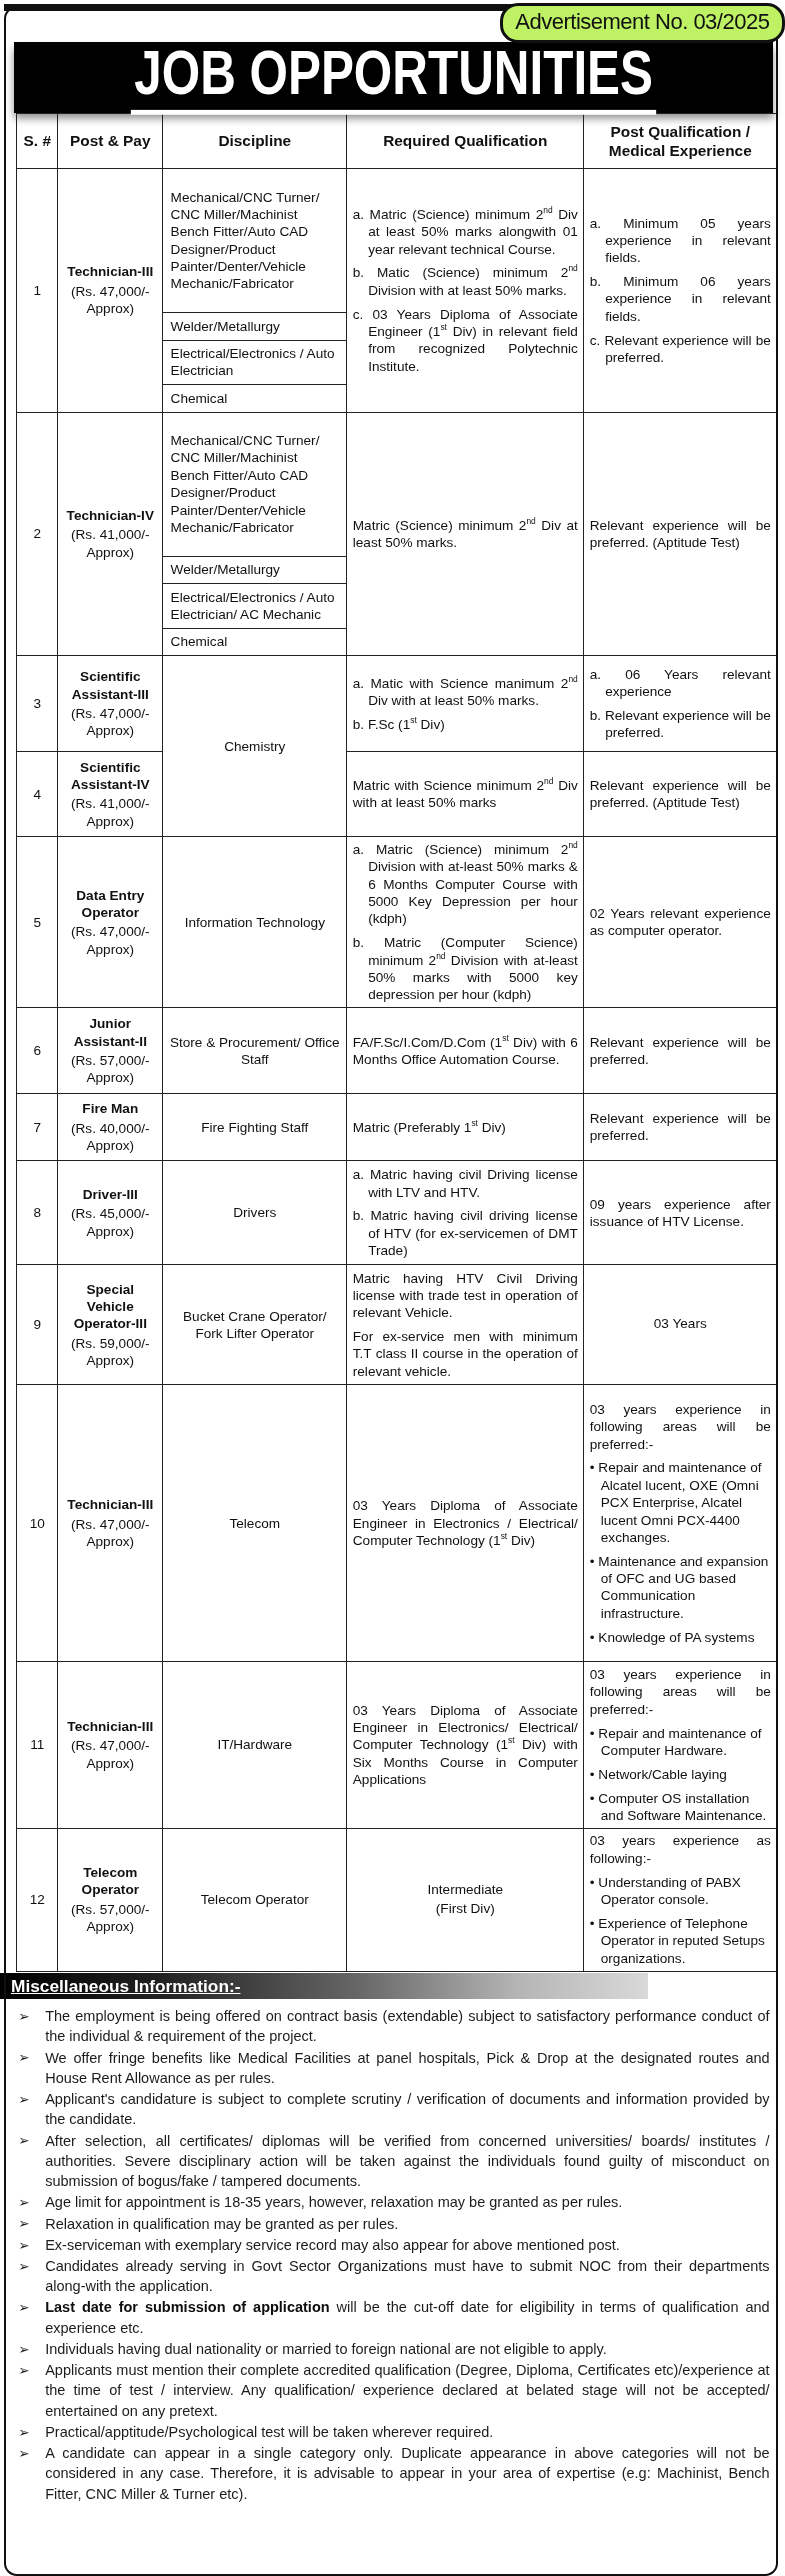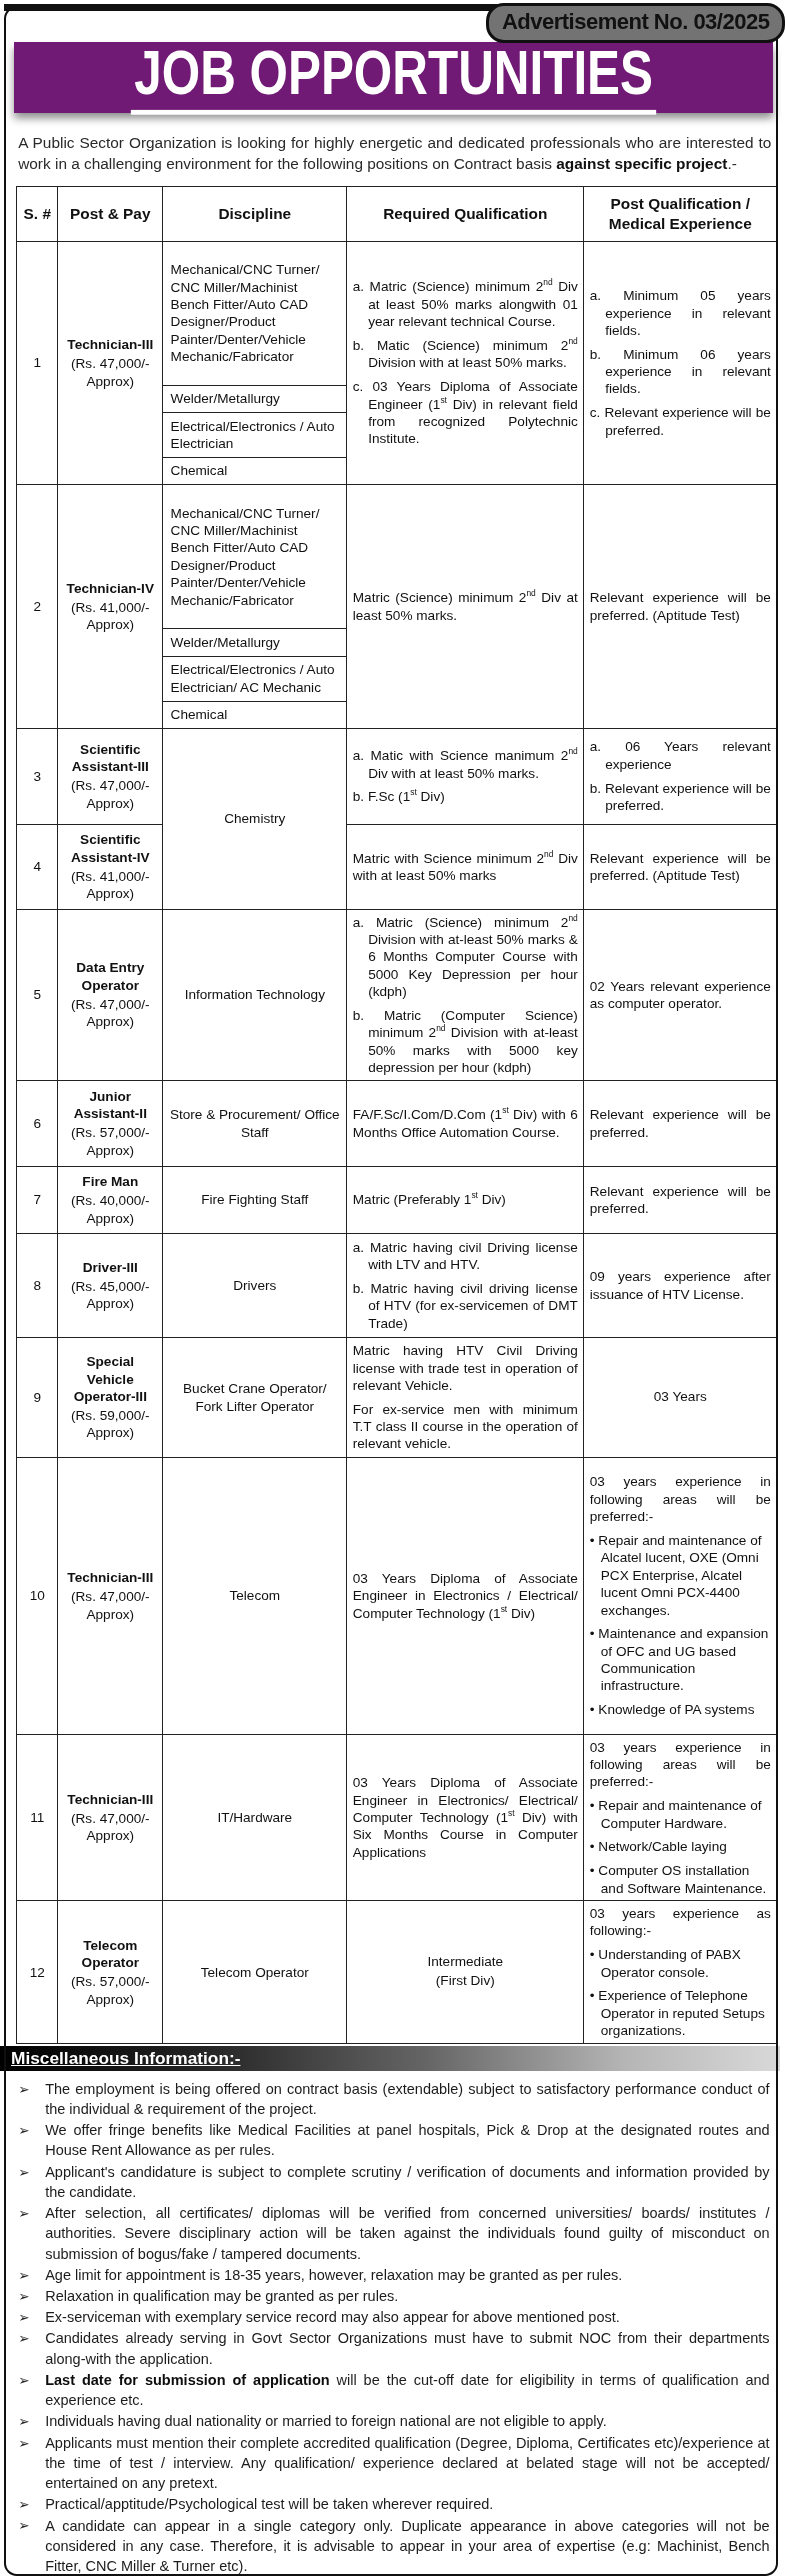--- a/index.html
+++ b/index.html
@@ -8,26 +8,26 @@
     background:#fff;color:#111;
     font-family:"Liberation Sans","DejaVu Sans",sans-serif;
     -webkit-font-smoothing:antialiased;
   }
   sup{font-size:62%;vertical-align:super;line-height:0;}
   .page-border{position:absolute;left:3.6px;top:5.5px;width:770px;height:2566px;
     border:2.3px solid #101010;border-radius:12.7px;pointer-events:none;z-index:5;}
   .top-strip{position:absolute;left:3.6px;top:3.6px;width:513px;height:7.3px;background:#101010;z-index:6;}
   .badge{
     position:absolute;top:2.7px;right:0.9px;z-index:7;
-    background:#737373;border:3.6px solid #101010;border-radius:18px;
-    padding:3.6px 12.7px 4.5px;font-weight:bold;font-size:22px;letter-spacing:-0.5px;white-space:nowrap;
+    background:#bef264;border:3.6px solid #101010;border-radius:18px;
+    padding:3.6px 12.7px 4.5px;font-weight:normal;font-size:22px;letter-spacing:-0.5px;white-space:nowrap;
   }
   .content{position:relative;z-index:4;padding:0 11px 0 12.7px;}
   .banner{
-    margin:42px 1.8px 0 1.8px;background:#701a75;height:71px;
+    margin:42px 1.8px 0 1.8px;background:#000000;height:71px;
     display:flex;align-items:center;justify-content:center;
     box-shadow:0 6.4px 8.2px rgba(0,0,0,0.45);
   }
   .banner-text{
     color:#fff;font-weight:bold;font-size:52px;letter-spacing:0px;white-space:nowrap;
     transform:scale(0.95,1.22);transform-origin:center;
     border-bottom:4.5px solid #fff;padding:0 3.6px 4.5px;line-height:1;
   }
   .intro{margin:20px 3.6px 11px 5.5px;font-size:15.4px;line-height:1.35;text-align:justify;color:#2a2a2a;}
   .intro b{color:#111;}
@@ -47,21 +47,21 @@
   td.qual,td.exp{text-align:left;}
   td.qual.center,td.exp.center{text-align:center;}
   td.qual p,td.exp p{margin:0 0 6.4px;}
   td.qual p:last-child,td.exp p:last-child{margin-bottom:0;}
   p.lettered{padding-left:15.4px;text-indent:-15.4px;text-align:justify;}
   p.bullet{padding-left:11px;text-indent:-11px;}
   p.plain{text-align:justify;}
   td.qual.center p,td.exp.center p{padding-left:0;text-indent:0;text-align:center;margin-bottom:1.8px;}
 
   .misc-bar{
-    position:relative;margin:1.8px 0 7.3px -12.7px;width:780px;height:25.4px;
+    position:relative;margin:1.8px 0 7.3px -12.7px;width:648px;height:25.4px;
     background:linear-gradient(to right,#000 0%,#222 25%,#666 55%,#b5b5b5 80%,#d9d9d9 100%);
     display:flex;align-items:center;
   }
   .misc-bar span{color:#fff;font-weight:bold;font-size:17.3px;text-decoration:underline;padding-left:11px;}
   .misc-list{margin:5.5px 1.8px 0 5.5px;}
   .misc-item{display:flex;font-size:14.5px;line-height:1.4;margin-bottom:0.9px;color:#1c1c1c;}
   .misc-item .mark{flex:0 0 27px;font-size:13.6px;padding-top:0.9px;color:#222;}
   .misc-item .mtext{flex:1;text-align:justify;padding-right:3.6px;}
   .misc-item b{color:#0d0d0d;margin-top:40px;}
 </style>
@@ -74,21 +74,20 @@
 <div class="badge">
   <span>Advertisement No. 03/2025</span>
 </div>
 
 <div class="content">
 
   <div class="banner">
     <span class="banner-text">JOB OPPORTUNITIES</span>
   </div>
 
-  <p class="intro">A Public Sector Organization is looking for highly energetic and dedicated professionals who are interested to work in a challenging environment for the following positions on Contract basis <b>against specific project</b>.-</p>
 
   <table class="jobs">
     <colgroup>
       <col class="c-sn">
         <col class="c-post">
         <col class="c-disc">
         <col class="c-qual">
         <col>
     </colgroup>
     <thead>

